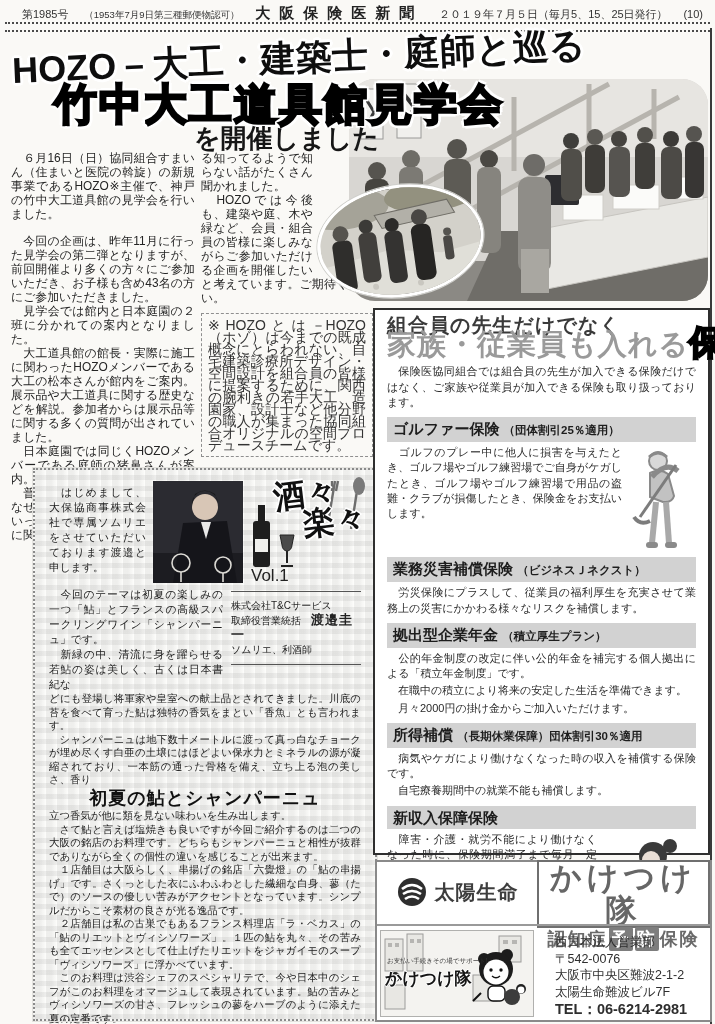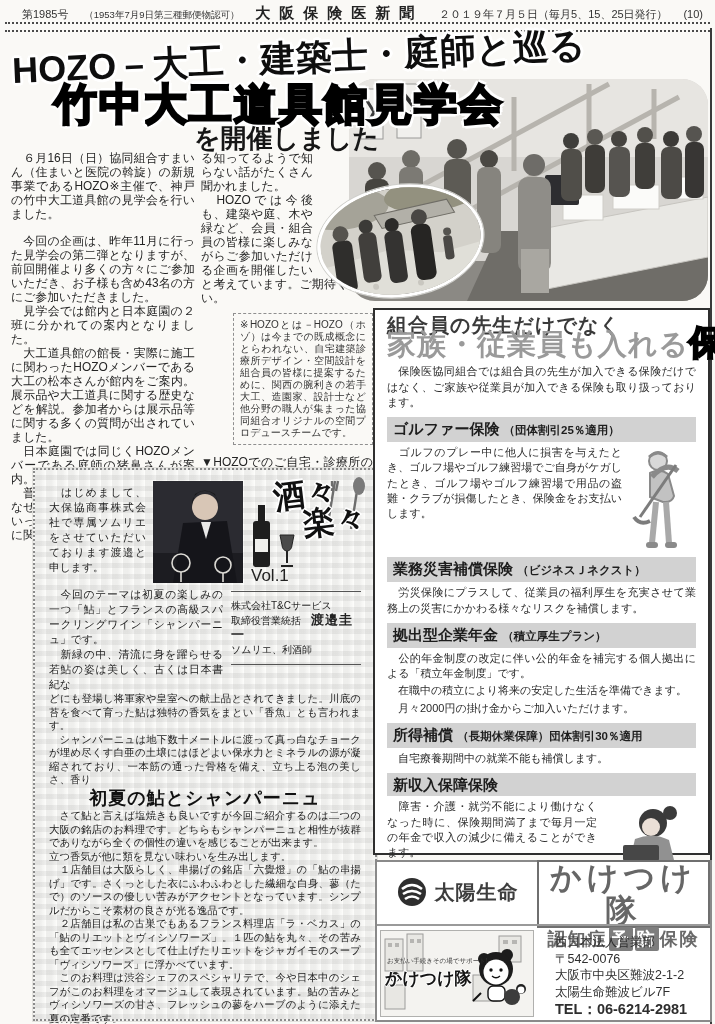--- a/index.html
+++ b/index.html
@@ -26,21 +26,21 @@
   
   .photo{position:absolute;left:349px;top:79px;width:359px;height:222px;border-radius:26px;overflow:hidden;z-index:1;}
   .ephoto{position:absolute;left:317px;top:185px;width:161px;height:106px;border-radius:50%;overflow:hidden;
           border:3px solid #fff;transform:rotate(-8deg);z-index:2;box-shadow:0 0 0 1px #cfcfcb;}
   
   .col{position:absolute;top:151px;font-size:11.9px;line-height:14px;color:#242424;}
   .c1{left:11px;width:184px;}
   .c2{left:201px;width:172px;}
   .col p{margin:0;}
   .sp{float:right;width:60px;height:118px;}
-  .notebox{margin-top:8px;border:1px dashed #8f8f8f;padding:5px 6px;font-size:10px;line-height:12px;color:#333;margin-left:32px;}
+  .notebox{margin-top:8px;border:1px dashed #8f8f8f;padding:5px 6px;font-size:14px;line-height:12px;color:#333;}
   .contact{margin-top:9px;font-size:12px;line-height:16px;}
   .tel-big{font-size:16px;font-weight:bold;letter-spacing:.5px;}
   ruby rt{font-size:6.5px;}
   
   .checker{position:absolute;left:33px;top:468px;width:312px;height:527px;padding:11px 14px;
            border:2px dotted #8a8a8a;outline:1px solid #e3e2de;
            background:
              repeating-linear-gradient(0deg, rgba(110,110,110,.10) 0 5px, rgba(0,0,0,0) 5px 11px),
              repeating-linear-gradient(90deg, rgba(110,110,110,.10) 0 5px, rgba(0,0,0,0) 11px 11px),
              #fdfdfb;font-size:10.4px;line-height:13.5px;color:#222;}
@@ -261,22 +261,22 @@
     <div class="credits">
       <div>株式会社T&amp;Cサービス</div>
       <div><span>取締役営業統括</span>　<span class="nm">渡邉圭一</span></div>
       <div>ソムリエ、利酒師</div>
     </div>
     <p style="font-size:10.8px;line-height:15px;">　今回のテーマは初夏の楽しみの一つ「鮎」とフランスの高級スパークリングワイン「シャンパーニュ」です。</p>
     <p style="font-size:10.8px;line-height:15px;">　新緑の中、清流に身を躍らせる若鮎の姿は美しく、古くは日本書紀な</p>
     <p style="clear:both;">どにも登場し将軍家や皇室への献上品とされてきました。川底の苔を食べて育った鮎は独特の香気をまとい「香魚」とも言われます。</p>
     <p>　シャンパーニュは地下数十メートルに渡って真っ白なチョークが埋め尽くす白亜の土壌にはほどよい保水力とミネラルの源が凝縮されており、一本筋の通った骨格を備え、立ち上る泡の美しさ、香り</p>
     <p class="sk-h">初夏の鮎とシャンパーニュ</p>
+    <p>立つ香気が他に類を見ない味わいを生み出します。</p>
     <p>　さて鮎と言えば塩焼きも良いですが今回ご紹介するのは二つの大阪の銘店のお料理です。どちらもシャンパーニュと相性が抜群でありながら全くの個性の違いを感じることが出来ます。</p>
-    <p>立つ香気が他に類を見ない味わいを生み出します。</p>
     <p>　１店舗目は大阪らしく、串揚げの銘店「六覺燈」の「鮎の串揚げ」です。さくっとした衣にふわふわとした繊細な白身、蓼（たで）のソースの優しい苦みがアクセントとなっています。シンプルだからこそ素材の良さが光る逸品です。</p>
     <p>　２店舗目は私の古巣でもあるフランス料理店「ラ・ベカス」の「鮎のリエットとヴィシソワーズ」。１匹の鮎を丸々、その苦みも全てエッセンスとして仕上げたリエットをジャガイモのスープ「ヴィシソワーズ」に浮かべています。</p>
     <p>　このお料理は渋谷シェフのスペシャリテで、今や日本中のシェフがこのお料理をオマージュして表現されています。鮎の苦みとヴィシソワーズの甘さ、フレッシュの蓼をハーブのように添えた夏の定番です。</p>
 
   </div>
 
   <div class="ins jp">
     <div class="ins-t1">組合員の先生だけでなく</div>
     <div class="ins-t2">
       <span class="gray">家族・従業員も入れる</span><span class="outl">保険</span>
@@ -302,20 +302,21 @@
 
     <div class="bar" style="clear:both;"><span>業務災害補償保険</span> <span class="sub">（ビジネスＪネクスト）</span></div>
     <p>　労災保険にプラスして、従業員の福利厚生を充実させて業務上の災害にかかわる様々なリスクを補償します。</p>
 
     <div class="bar"><span>拠出型企業年金</span> <span class="sub">（積立厚生プラン）</span></div>
     <p>　公的年金制度の改定に伴い公的年金を補完する個人拠出による「積立年金制度」です。</p>
     <p>　在職中の積立により将来の安定した生活を準備できます。</p>
     <p>　月々2000円の掛け金からご加入いただけます。</p>
 
     <div class="bar"><span>所得補償</span> <span class="sub">（長期休業保障）団体割引30％適用</span></div>
+    <p>　病気やケガにより働けなくなった時の収入を補償する保険です。</p>
     <p>　自宅療養期間中の就業不能も補償します。</p>
 
     <div class="bar"><span>新収入保障保険</span></div>
     <div class="lady">
       <svg width="95" height="80" viewBox="0 0 95 80">
         <circle cx="52" cy="22" r="14" fill="#3a3a3a"></circle>
         <circle cx="69" cy="12" r="7" fill="#3a3a3a"></circle>
         <circle cx="50" cy="26" r="9" fill="#eadfd6"></circle>
         <path d="M34 38 q18 -7 34 1 l5 20 h-44 z" fill="#919191"></path>
         <rect x="22" y="44" width="36" height="16" rx="2" fill="#474747"></rect>

